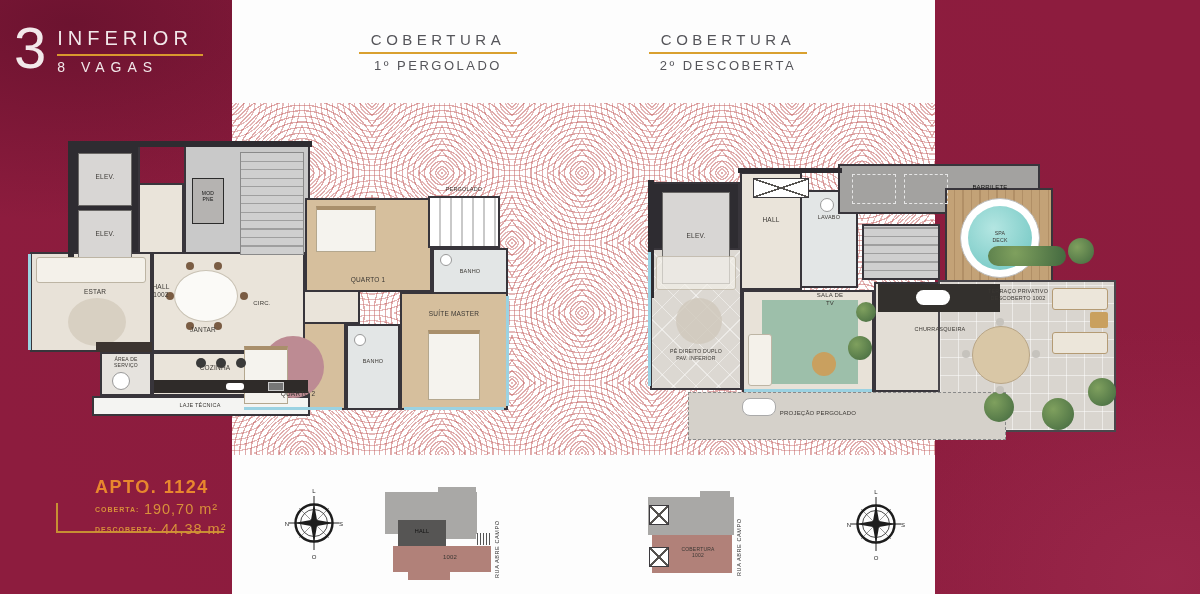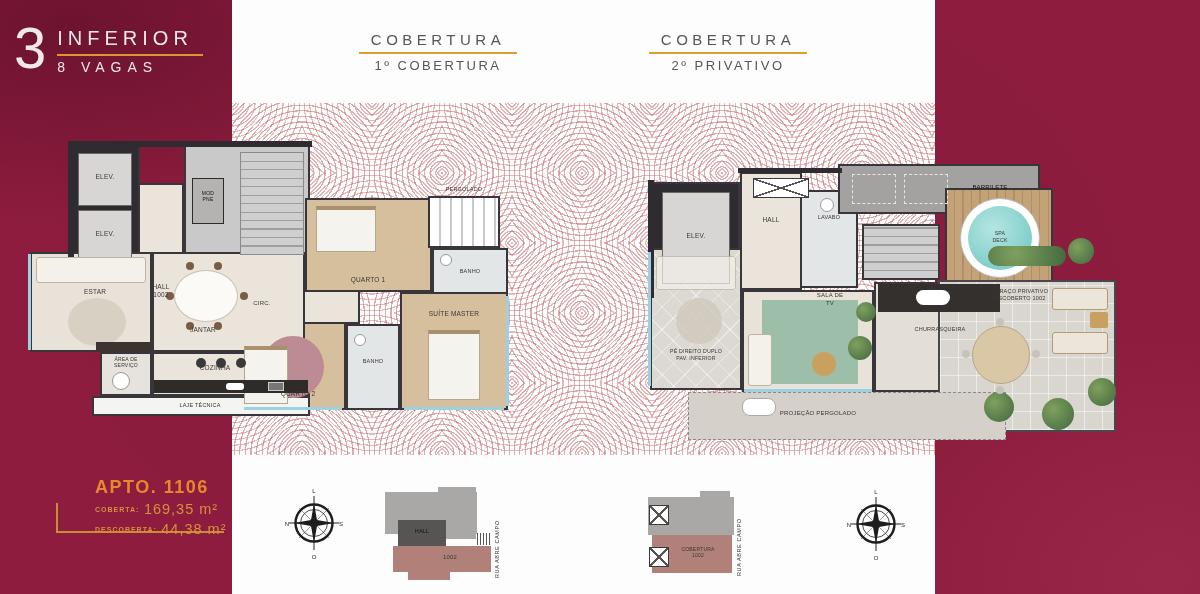--- a/index.html
+++ b/index.html
@@ -101,26 +101,26 @@
     <div class="hl-col">
       <div class="hl-q">INFERIOR</div>
       <div class="hl-bar"></div>
       <div class="hl-v">8 VAGAS</div>
     </div>
   </div>
 
   <div class="phead" style="left:353px;">
     <div class="t">COBERTURA</div>
     <div class="bar"></div>
-    <div class="st">1º COBERTURA</div>
+    <div class="st">1º PERGOLADO</div>
   </div>
   <div class="phead" style="left:643px;">
     <div class="t">COBERTURA</div>
     <div class="bar"></div>
-    <div class="st">2º PRIVATIVO</div>
+    <div class="st">2º DESCOBERTA</div>
   </div>
 
   <div class="wall" style="left:68px;top:141px;width:244px;height:6px;"></div>
   <div class="wall" style="left:68px;top:141px;width:6px;height:132px;"></div>
   <div class="room" style="left:70px;top:145px;width:70px;height:122px;background:#2e2c31;"></div>
   <div class="f" style="left:78px;top:153px;width:54px;height:53px;background:#d8d6d4;border:1px solid #6a6866;"></div>
   <div class="f" style="left:78px;top:210px;width:54px;height:53px;background:#d8d6d4;border:1px solid #6a6866;"></div>
   <div class="l" style="left:78px;top:173px;width:54px;">ELEV.</div>
   <div class="l" style="left:78px;top:230px;width:54px;">ELEV.</div>
 
@@ -266,24 +266,24 @@
   <div class="room" style="left:688px;top:392px;width:318px;height:48px;background:#d5d1ca;border:1.5px dashed #8a8a8a;"></div>
   <div class="f" style="left:742px;top:398px;width:34px;height:18px;background:#fff;border:1px solid #aaa;border-radius:8px;"></div>
   <div class="l s6" style="left:748px;top:410px;width:140px;">PROJEÇÃO PERGOLADO</div>
 
   <div class="win" style="left:648px;top:252px;width:3px;height:134px;"></div>
   <div class="win" style="left:744px;top:389px;width:128px;height:3px;"></div>
 
   <div class="bracket-v"></div>
   <div class="bracket-h"></div>
   <div class="info">
-    <div class="apto">APTO. 1106</div>
+    <div class="apto">APTO. 1124</div>
     <div class="row">
       <span class="lab">COBERTA:</span>
-      <span class="val">169,35 m²</span>
+      <span class="val">190,70 m²</span>
     </div>
     <div class="row">
       <span class="lab">DESCOBERTA:</span>
       <span class="val">44,38 m²</span>
     </div>
   </div>
 
   <svg class="compass" style="left:283px;top:485px;" width="62" height="76" viewBox="0 0 62 76">
     <line x1="31" y1="11" x2="31" y2="65" stroke="#222" stroke-width="1"></line>
     <line x1="6" y1="38" x2="56" y2="38" stroke="#222" stroke-width="1"></line>

